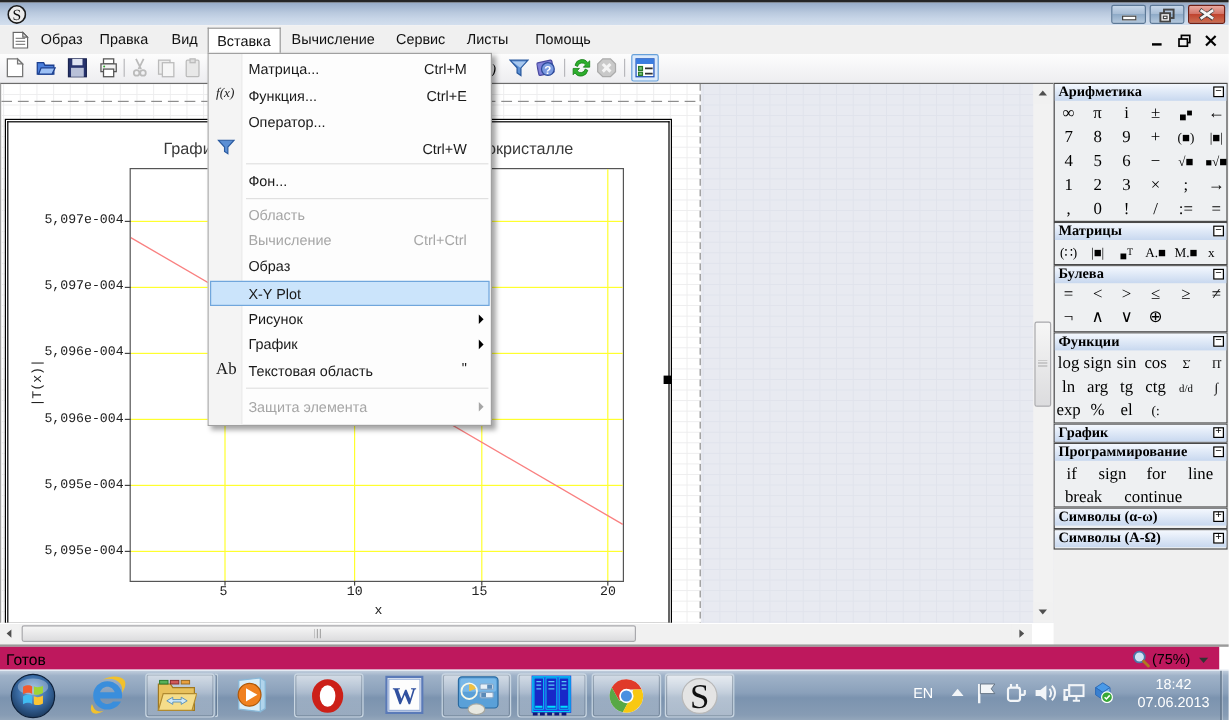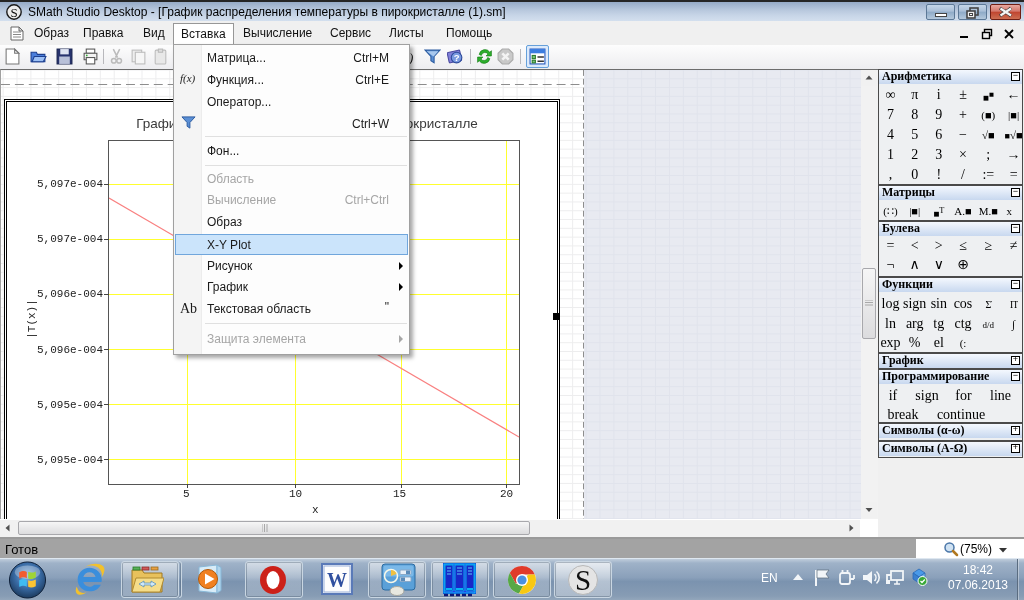--- a/index.html
+++ b/index.html
@@ -71,41 +71,40 @@
 #vscroll { left:861px; top:70px; width:17px; height:449px; background:#f2f2f2; }
 #panel { left:878px; top:69px; width:146px; height:469px; background:#f0f0f0; }
 .sect { position:absolute; left:0; width:145px; border:1px solid #4a4a4a; background:#eef0f2; }
 .shead { height:14px; background:linear-gradient(#f4f8fe, #c8d8ef); font-family:"Liberation Serif", serif; font-weight:bold; font-size:12px; line-height:13px; padding-left:3px; position:relative; }
 .sbox { position:absolute; right:2px; top:2px; width:9px; height:9px; border:1px solid #000; background:#fff; font-size:9px; line-height:7px; text-align:center; font-family:"Liberation Mono",monospace; font-weight:normal; }
 .scell { position:absolute; font-family:"Liberation Serif", serif; font-size:14px; color:#000; text-align:center; width:26px; line-height:18px; }
 
 
 #hscroll { left:0; top:520px; width:860px; height:17px; background:#f1f1f1; }
 #statusline { left:0; top:537px; width:1024px; height:2px; background:#9a9a9a; }
-#statusbar { left:0; top:539px; width:916px; height:19px; background:#a3a3a3; font-size:13px; }
+#statusbar { left:0; top:539px; width:1016px; height:19px; background:#be185d; font-size:13px; }
 .sbthumb { position:absolute; background:linear-gradient(#f6f6f6,#dcdcde); border:1px solid #a8a8ac; border-radius:2px; }
 .sbbtn { position:absolute; background:#f1f1f1; }
 
 
 #taskbar { left:0; top:558px; width:1024px; height:42px;
   background:linear-gradient(#c0cddc 0%, #9fb2c8 10%, #8aa0ba 45%, #7b93af 55%, #879cb4 90%, #93a6bb 100%); border-top:1px solid #dee7f0; }
 .tbtn { position:absolute; top:2px; width:58px; height:37px; border:1px solid #c9d6e2; border-radius:3px;
   background:linear-gradient(rgba(255,255,255,0.25), rgba(255,255,255,0.05) 50%, rgba(0,0,0,0.05)); box-shadow:inset 0 0 0 1px rgba(60,80,100,0.35); }
 .tbactive { background:linear-gradient(rgba(255,255,255,0.55), rgba(255,255,255,0.25) 50%, rgba(255,255,255,0.15)); }
 .tray { color:#fff; font-size:12px; position:absolute; }
 </style>
 </head>
 <body>
 
 <div id="titlebar" class="abs">
   <svg class="appicon abs" viewBox="0 0 16 16">
       <circle cx="8" cy="8" r="7.2" fill="#ececec" stroke="#1a1a1a" stroke-width="1.4"></circle>
       <text x="8" y="12.5" font-size="13" font-family="Liberation Serif" text-anchor="middle" fill="#0a0a0a">S</text>
     </svg>
-  <div class="ttext abs">SMath Studio Desktop - [График распределения температуры в пирокристалле (1).sm]</div>
   <div id="btn-min" class="capbtn abs">
       <div style="position:absolute;left:8px;top:8px;width:12px;height:4px;background:#fff;border:1px solid #444;"></div>
     </div>
   <div id="btn-max" class="capbtn abs">
       <svg width="27" height="14" style="position:absolute;left:0;top:0">
         <rect x="11" y="3" width="8px" height="7" fill="none" stroke="#444" stroke-width="1.6"></rect>
         <rect x="8" y="6" width="8" height="7" fill="#eee" stroke="#444" stroke-width="1.6"></rect>
         <rect x="10.5" y="8.5" width="3" height="2" fill="#fff" stroke="#444"></rect>
       </svg>
     </div>

